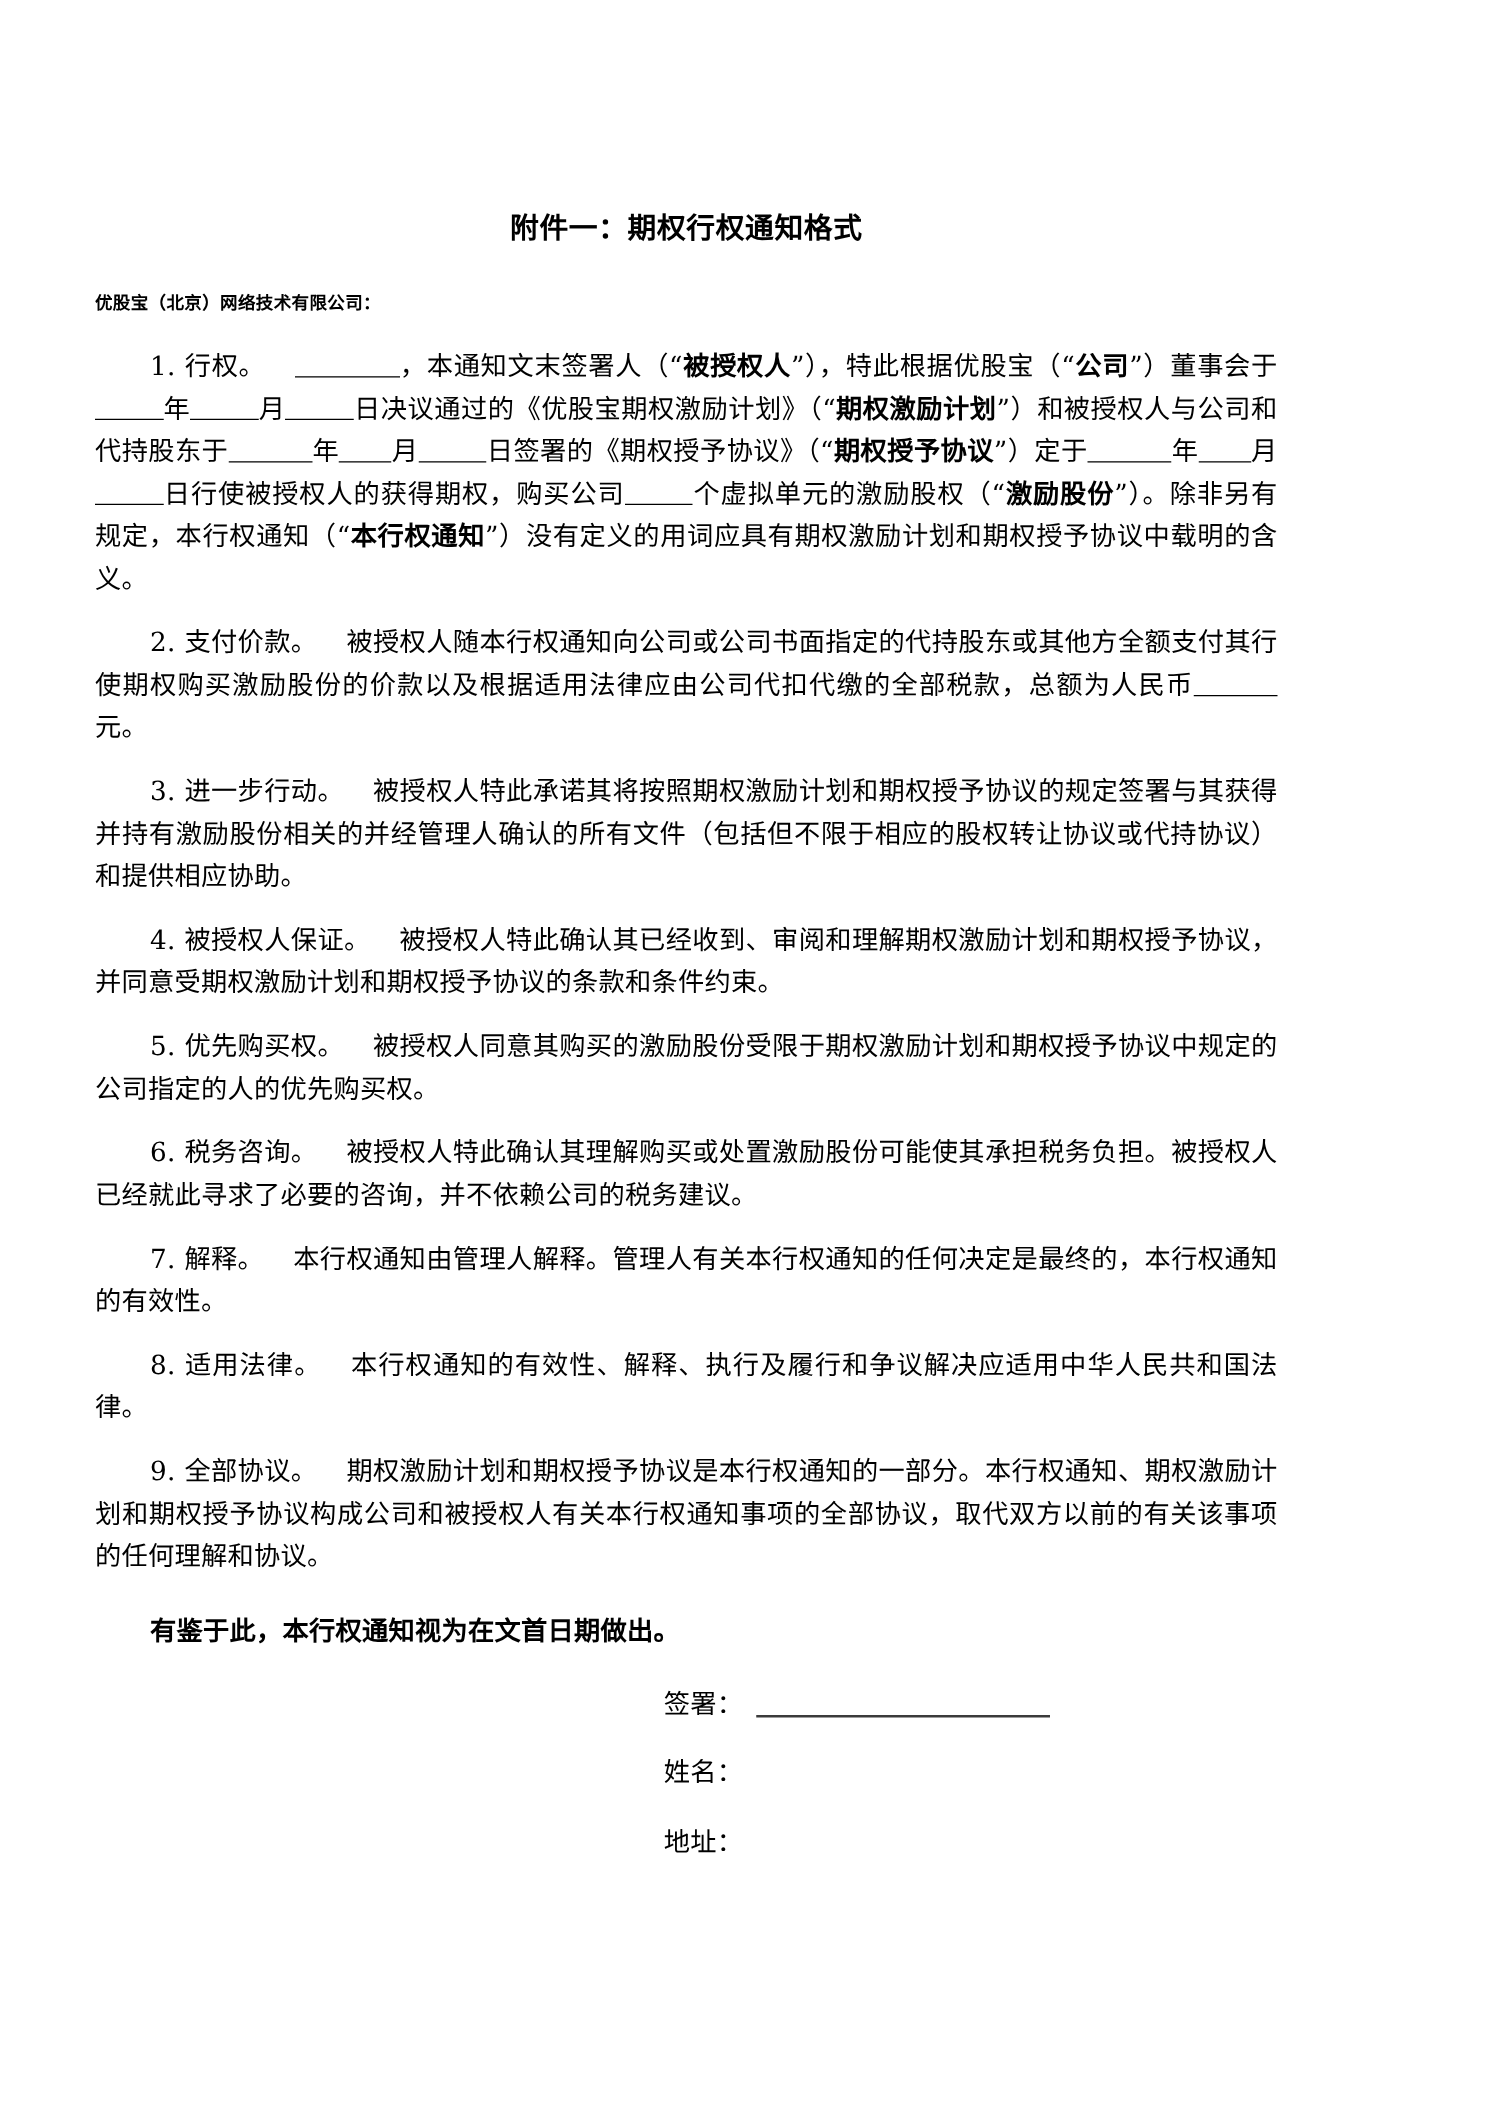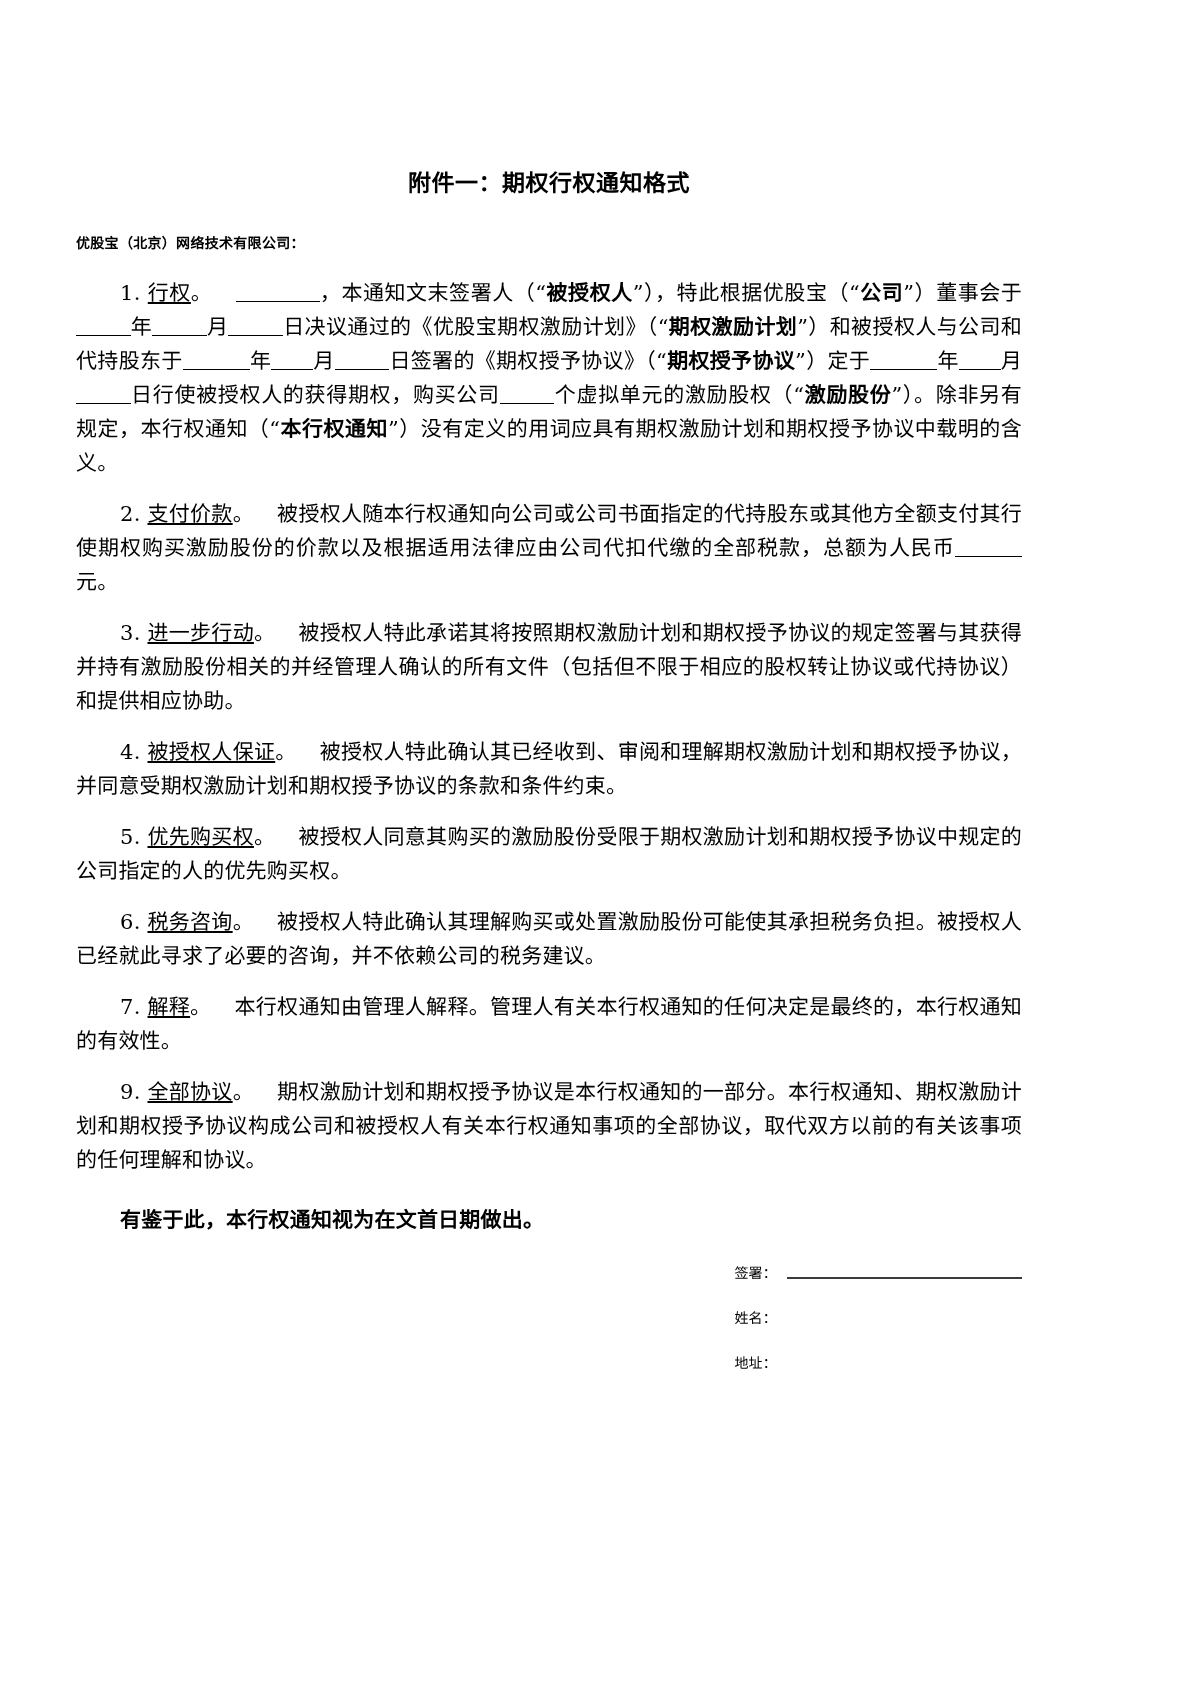--- a/index.html
+++ b/index.html
@@ -42,21 +42,20 @@
     margin: 0 0 17px 0;
     text-align: justify;
     text-justify: inter-ideograph;
     text-indent: 2.1em;
     letter-spacing: 0.2px;
   }
   .clause .num {
     white-space: nowrap;
   }
   .term-u {
-    text-decoration: underline;
     text-underline-offset: 2px;
   }
   .term-b {
     font-weight: bold;
   }
   .gap-sm { display: inline-block; width: 1.1em; }
   .blank {
     display: inline-block;
     border-bottom: 1.6px solid #000;
     vertical-align: -2px;
@@ -74,25 +73,24 @@
     letter-spacing: 0.2px;
     font-weight: bold;
   }
   .sig-block {
     margin-top: 26px;
     padding-left: 455px;
   }
   .sig-row {
     display: flex;
     align-items: flex-end;
-    font-size: 14px;
+    font-size: 21px;
     line-height: 1.5;
     margin-bottom: 24px;
     letter-spacing: 0.2px;
-    justify-content: flex-end;
   }
   .sig-label {
     white-space: nowrap;
   }
   .sig-line {
     flex: 0 0 235px;
     border-bottom: 2px solid #3b3b3b;
     height: 1px;
     margin-left: 10px;
     margin-bottom: 5px;
@@ -145,20 +143,25 @@
     <span> </span>
     <span class="term-u">税务咨询</span><span>。</span><span class="gap-sm"></span><span>被授权人特此确认其理解购买或处置激励股份可能使其承担税务负担。被授权人已经就此寻求了必要的咨询，并不依赖公司的税务建议。</span>
   </p>
 
   <p class="clause">
     <span class="num">7.</span>
     <span> </span>
     <span class="term-u">解释</span><span>。</span><span class="gap-sm"></span><span>本行权通知由管理人解释。管理人有关本行权通知的任何决定是最终的，本行权通知的有效性。</span>
   </p>
 
+  <p class="clause">
+    <span class="num">8.</span>
+    <span> </span>
+    <span class="term-u">适用法律</span><span>。</span><span class="gap-sm"></span><span>本行权通知的有效性、解释、执行及履行和争议解决应适用中华人民共和国法律。</span>
+  </p>
 
   <p class="clause">
     <span class="num">9.</span>
     <span> </span>
     <span class="term-u">全部协议</span><span>。</span><span class="gap-sm"></span><span>期权激励计划和期权授予协议是本行权通知的一部分。本行权通知、期权激励计划和期权授予协议构成公司和被授权人有关本行权通知事项的全部协议，取代双方以前的有关该事项的任何理解和协议。</span>
   </p>
 
   <p class="closing">有鉴于此，本行权通知视为在文首日期做出。</p>
 
   <div class="sig-block">

